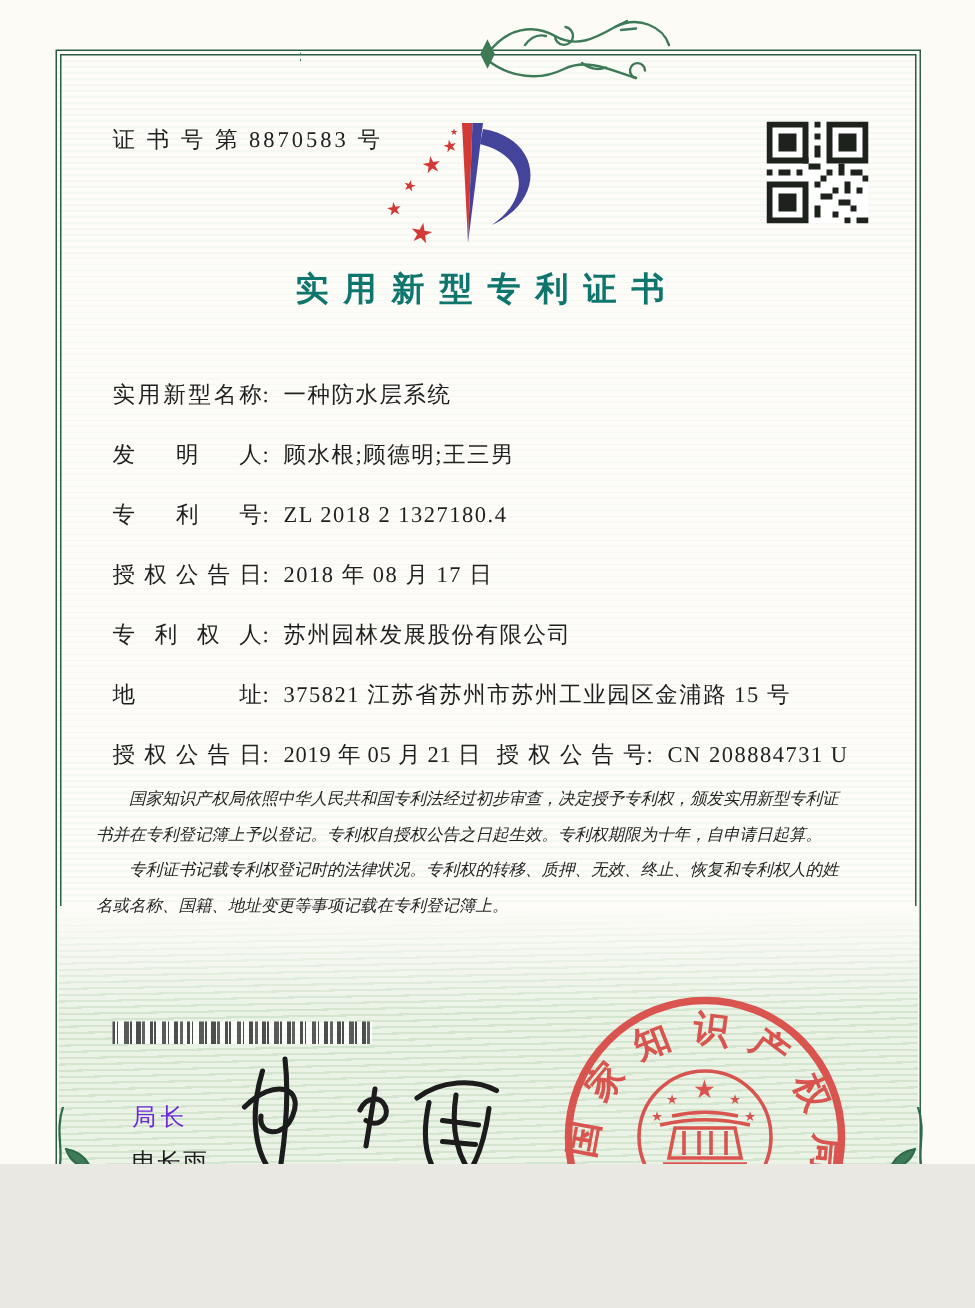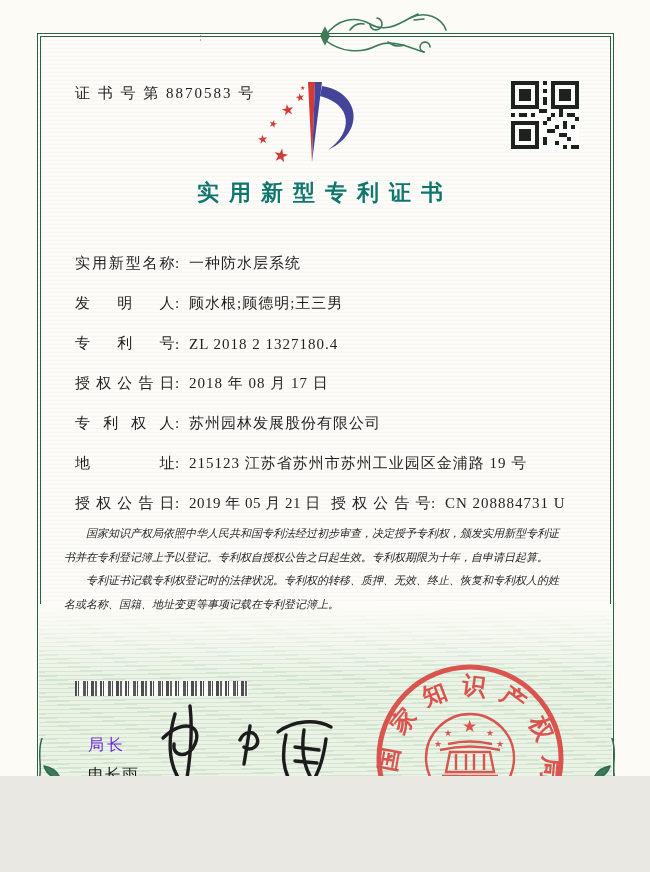--- a/index.html
+++ b/index.html
@@ -215,21 +215,21 @@
     <div class="frow">
       <span class="flabel">专利号</span><span class="fcolon">:</span><span class="fvalue">ZL 2018 2 1327180.4</span>
     </div>
     <div class="frow">
       <span class="flabel">授权公告日</span><span class="fcolon">:</span><span class="fvalue">2018 年 08 月 17 日</span>
     </div>
     <div class="frow">
       <span class="flabel">专利权人</span><span class="fcolon">:</span><span class="fvalue">苏州园林发展股份有限公司</span>
     </div>
     <div class="frow">
-      <span class="flabel">地址</span><span class="fcolon">:</span><span class="fvalue">215123 江苏省苏州市苏州工业园区金浦路 19 号</span>
+      <span class="flabel">地址</span><span class="fcolon">:</span><span class="fvalue">375821 江苏省苏州市苏州工业园区金浦路 15 号</span>
     </div>
     <div class="frow grant">
       <span class="flabel">授权公告日</span><span class="fcolon">:</span><span class="fvalue fvalue-left">2019 年 05 月 21 日</span><span class="flabel">授权公告号</span><span class="fcolon">:</span><span class="fvalue">CN 208884731 U</span>
     </div>
   </div>
 
   <div class="abs body-text">
     <p>国家知识产权局依照中华人民共和国专利法经过初步审查，决定授予专利权，颁发实用新型专利证书并在专利登记簿上予以登记。专利权自授权公告之日起生效。专利权期限为十年，自申请日起算。</p>
     <p>专利证书记载专利权登记时的法律状况。专利权的转移、质押、无效、终止、恢复和专利权人的姓名或名称、国籍、地址变更等事项记载在专利登记簿上。</p>
   </div>

